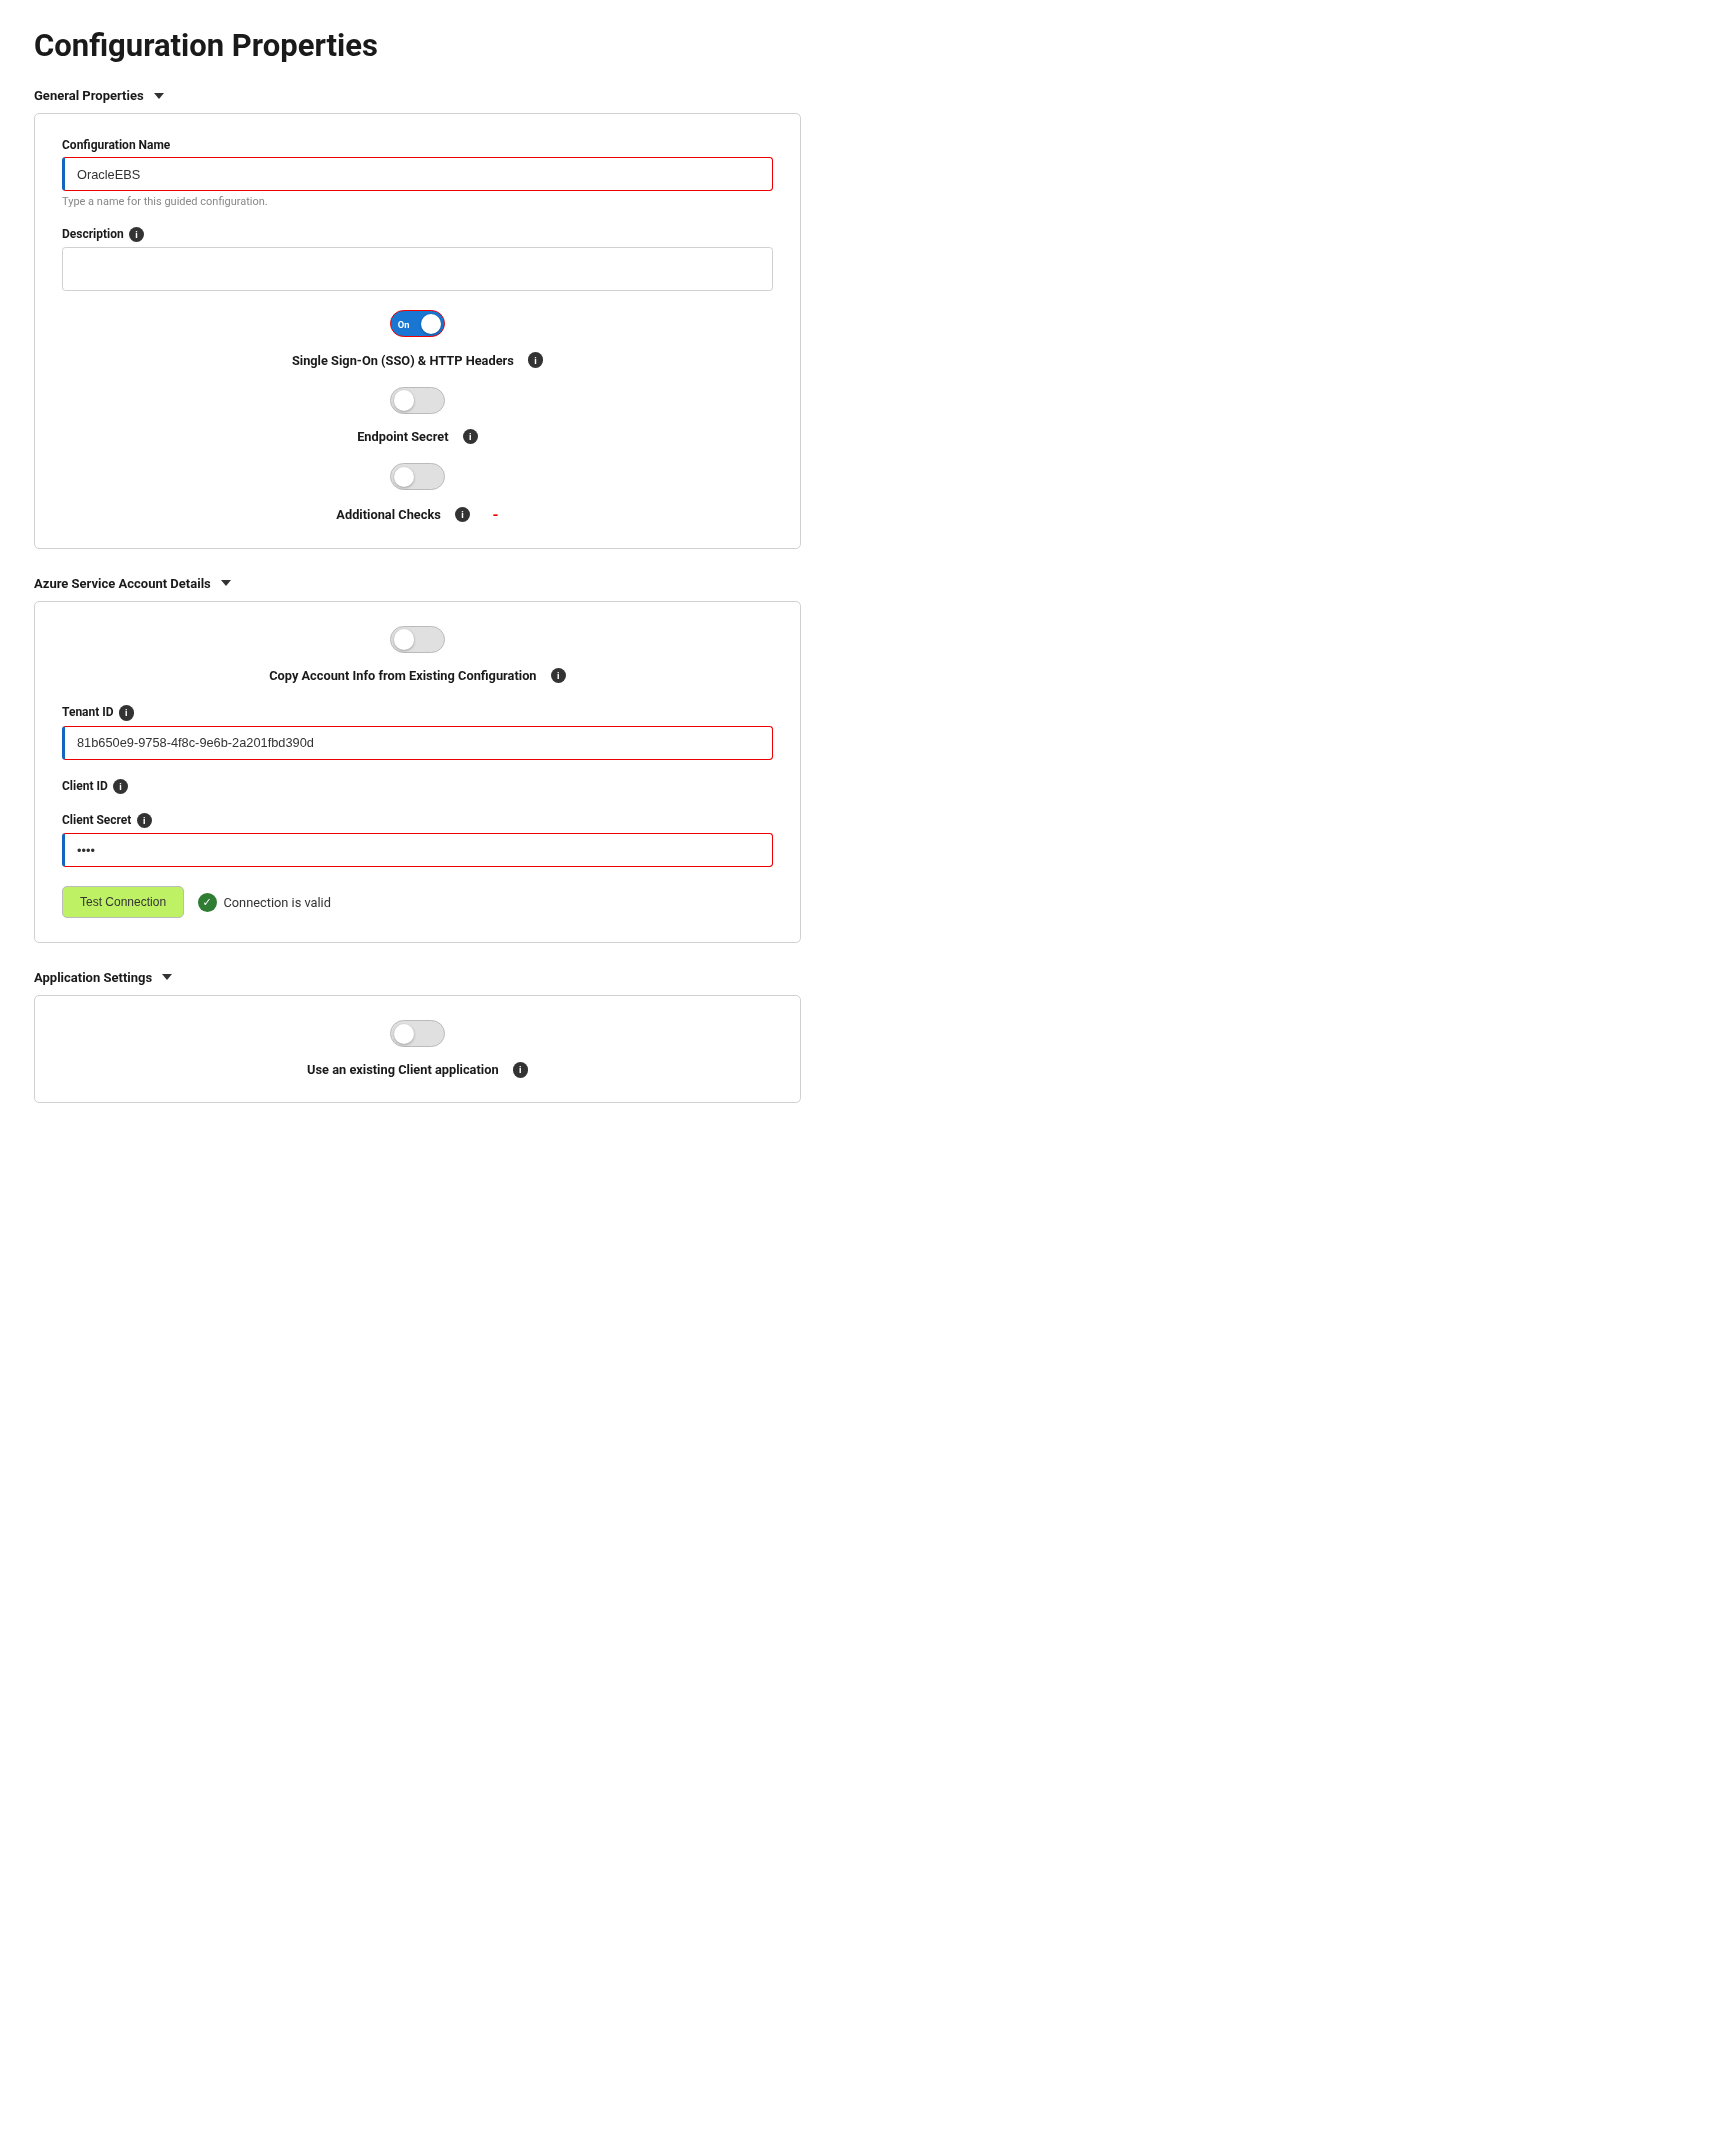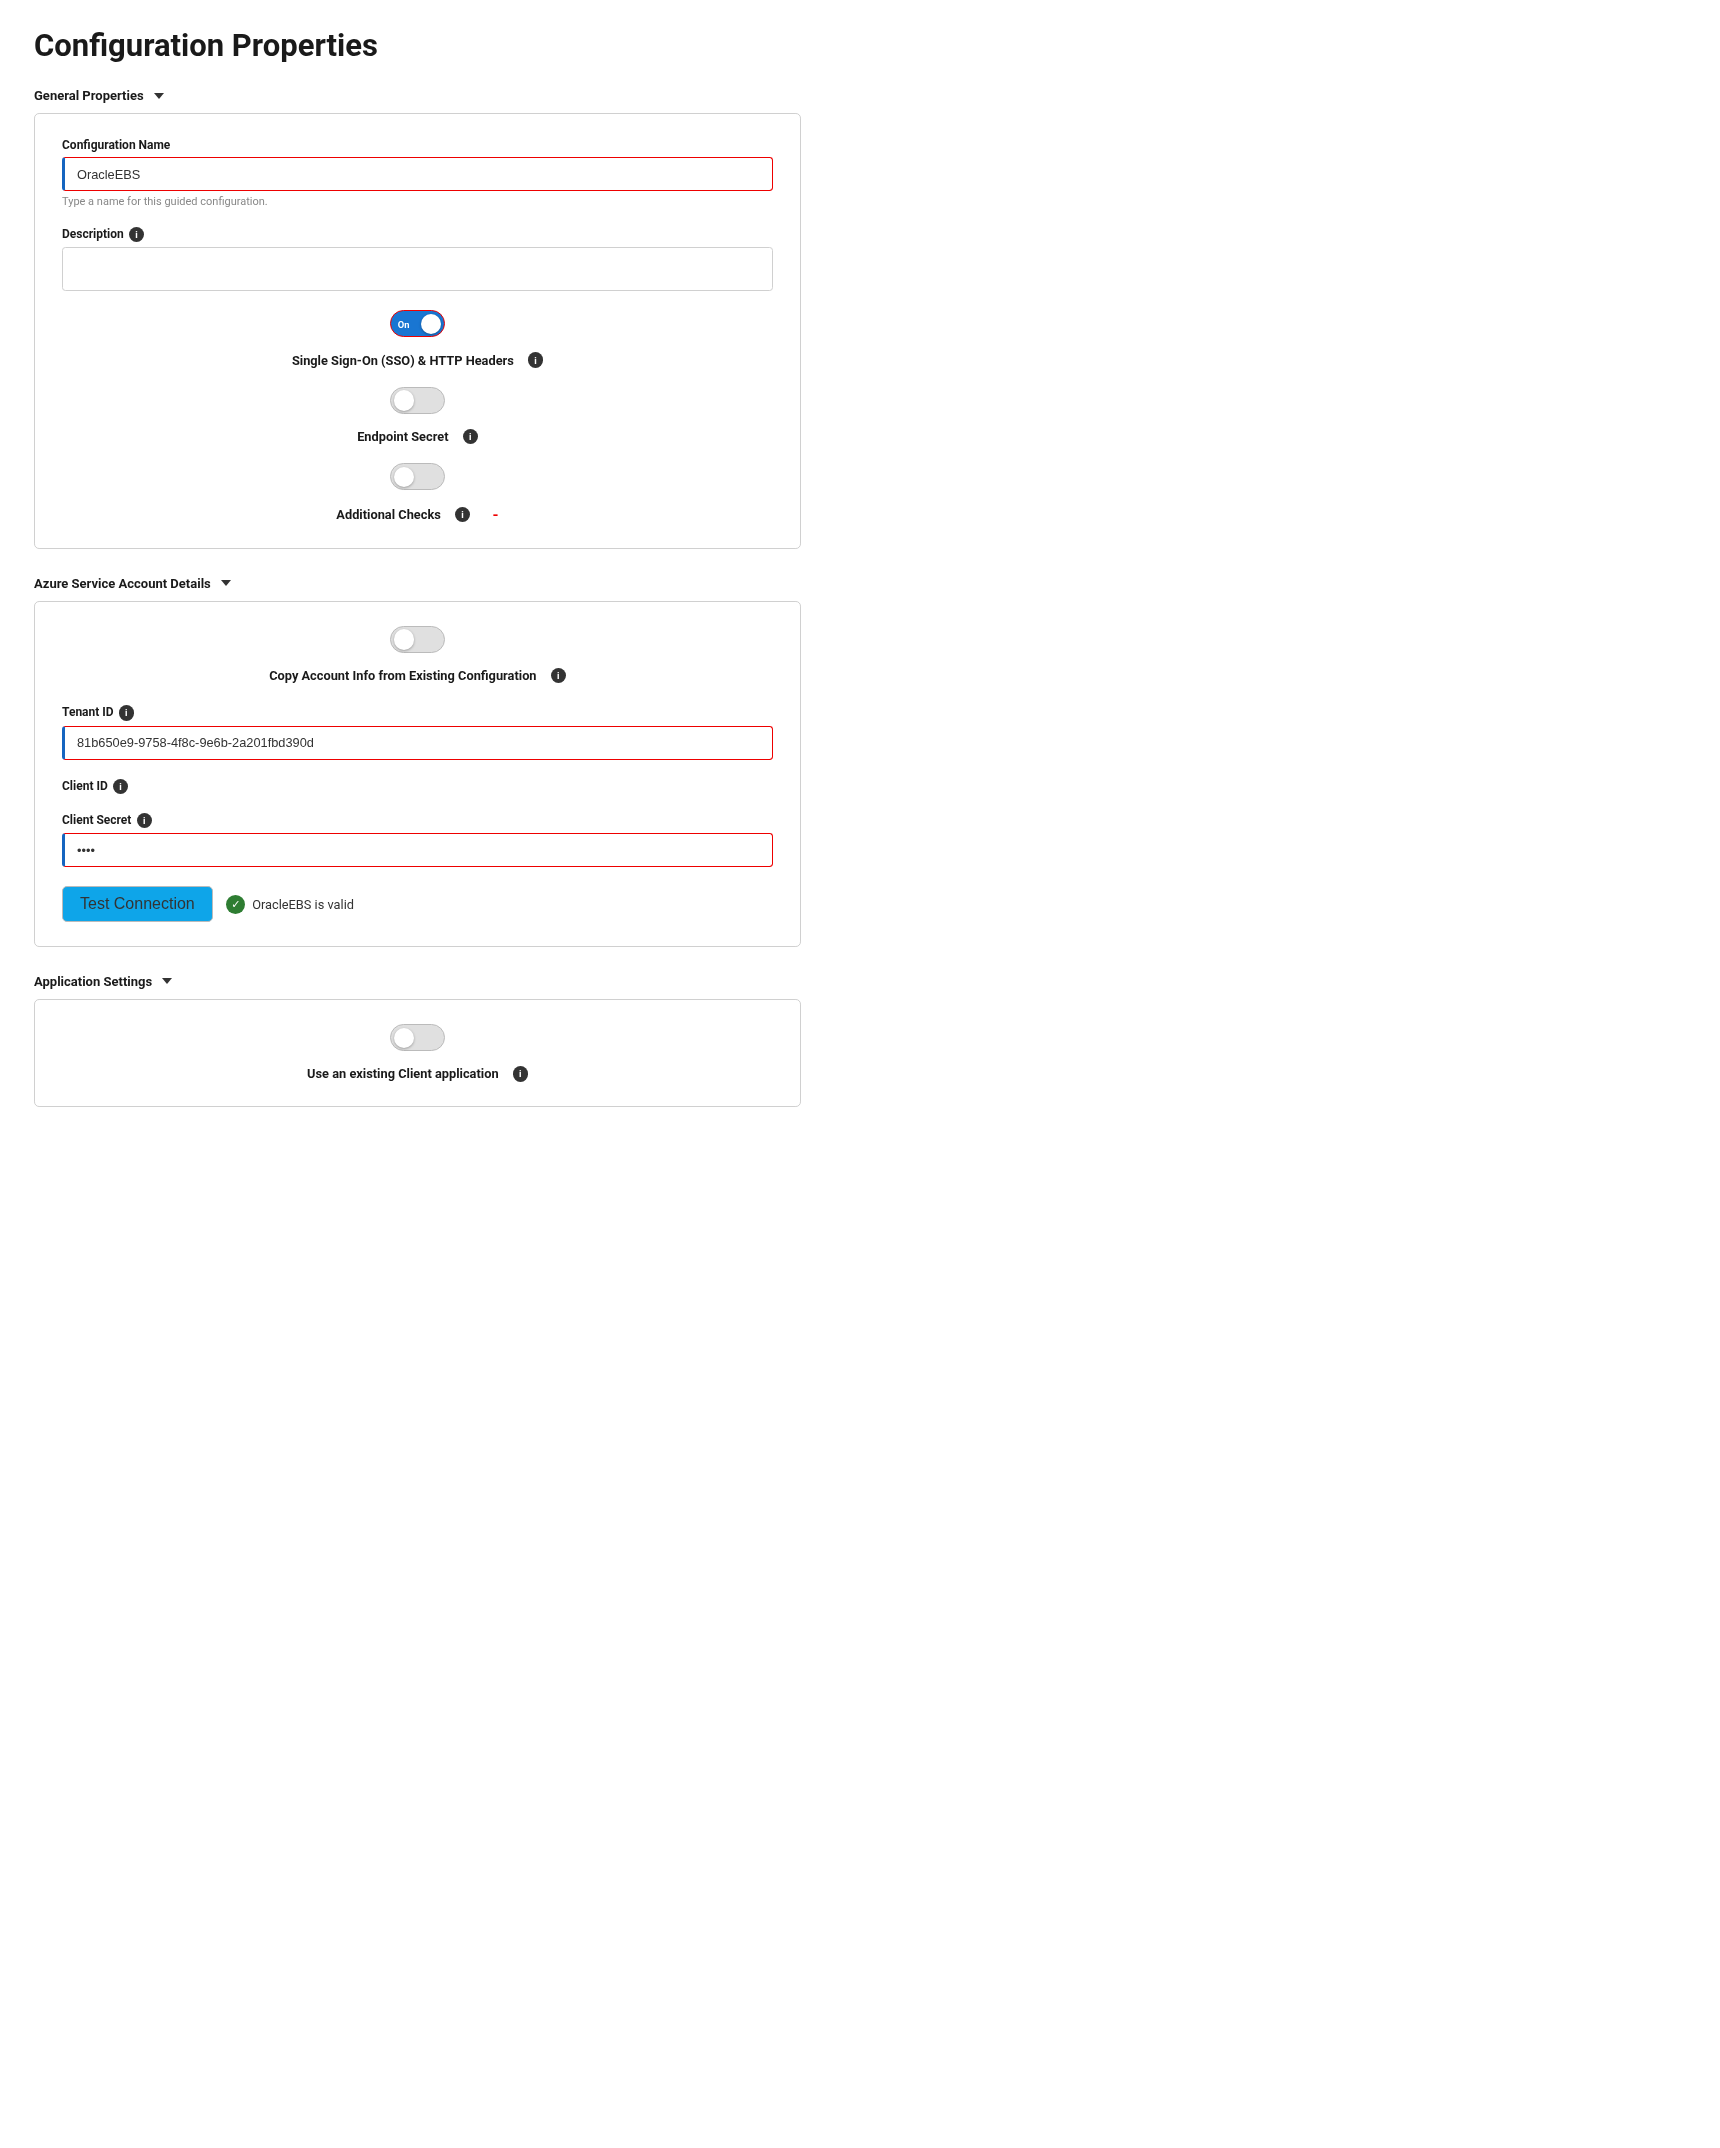--- a/index.html
+++ b/index.html
@@ -188,24 +188,24 @@
     
     .test-connection-row {
       display: flex;
       align-items: center;
       gap: 13.6px;
       margin-top: 17px;
     }
 
     .test-btn {
       border: 0.9px solid #bbb;
-      background: #0ea5e9;
+      background: #bef264;
       border-radius: 5px;
       padding: 7.7px 17px;
-      font-size: 16px;
+      font-size: 12px;
       color: #333;
       cursor: pointer;
     }
 
     .connection-valid {
       display: flex;
       align-items: center;
       gap: 6.8px;
       font-size: 12.8px;
       color: #333;
@@ -339,21 +339,21 @@
       </div>
       <input type="password" class="text-input highlighted" value="test" style="">
     </div>
 
     <div class="test-connection-row">
       <button class="test-btn">Test Connection</button>
       <div class="connection-valid">
         <div class="check-icon">
           <span>✓</span>
         </div>
-        <span>OracleEBS is valid</span>
+        <span>Connection is valid</span>
       </div>
     </div>
 
   </div>
 </div>
 
 <div class="section">
   <div class="section-header">
     <span>Application Settings</span>
     <span class="chevron-icon"></span>

